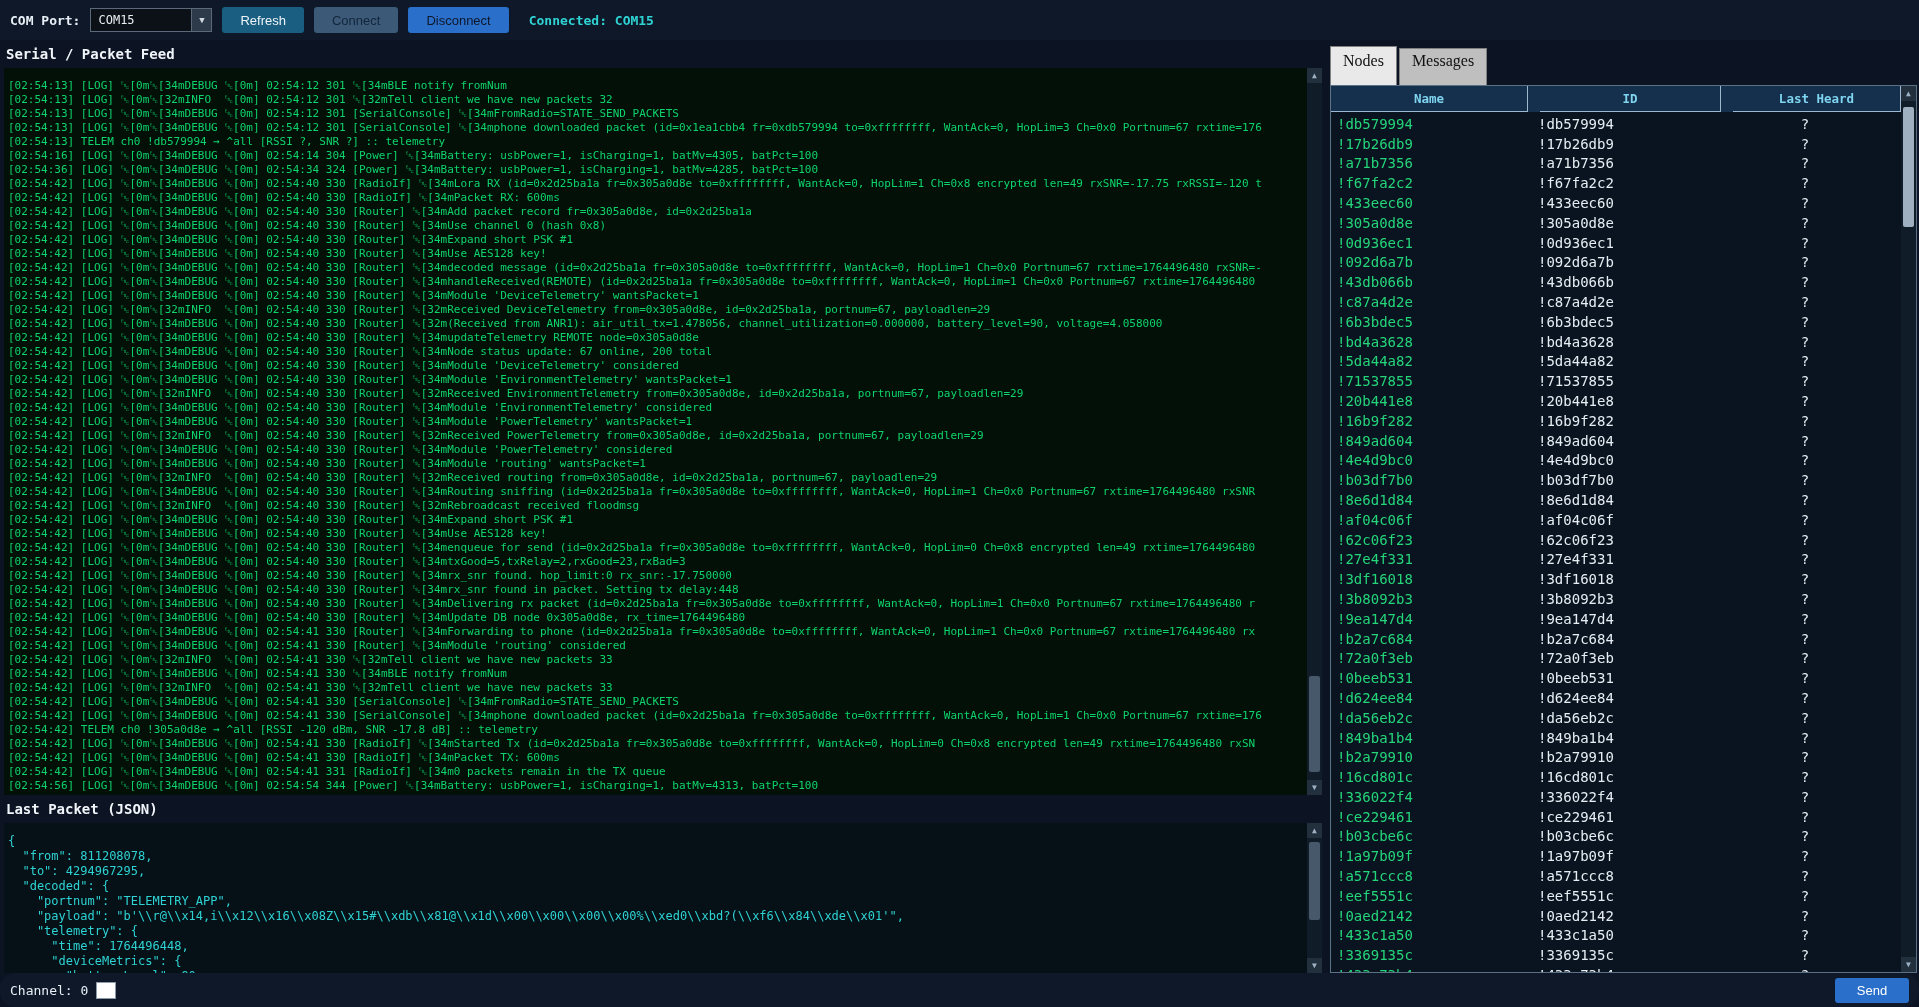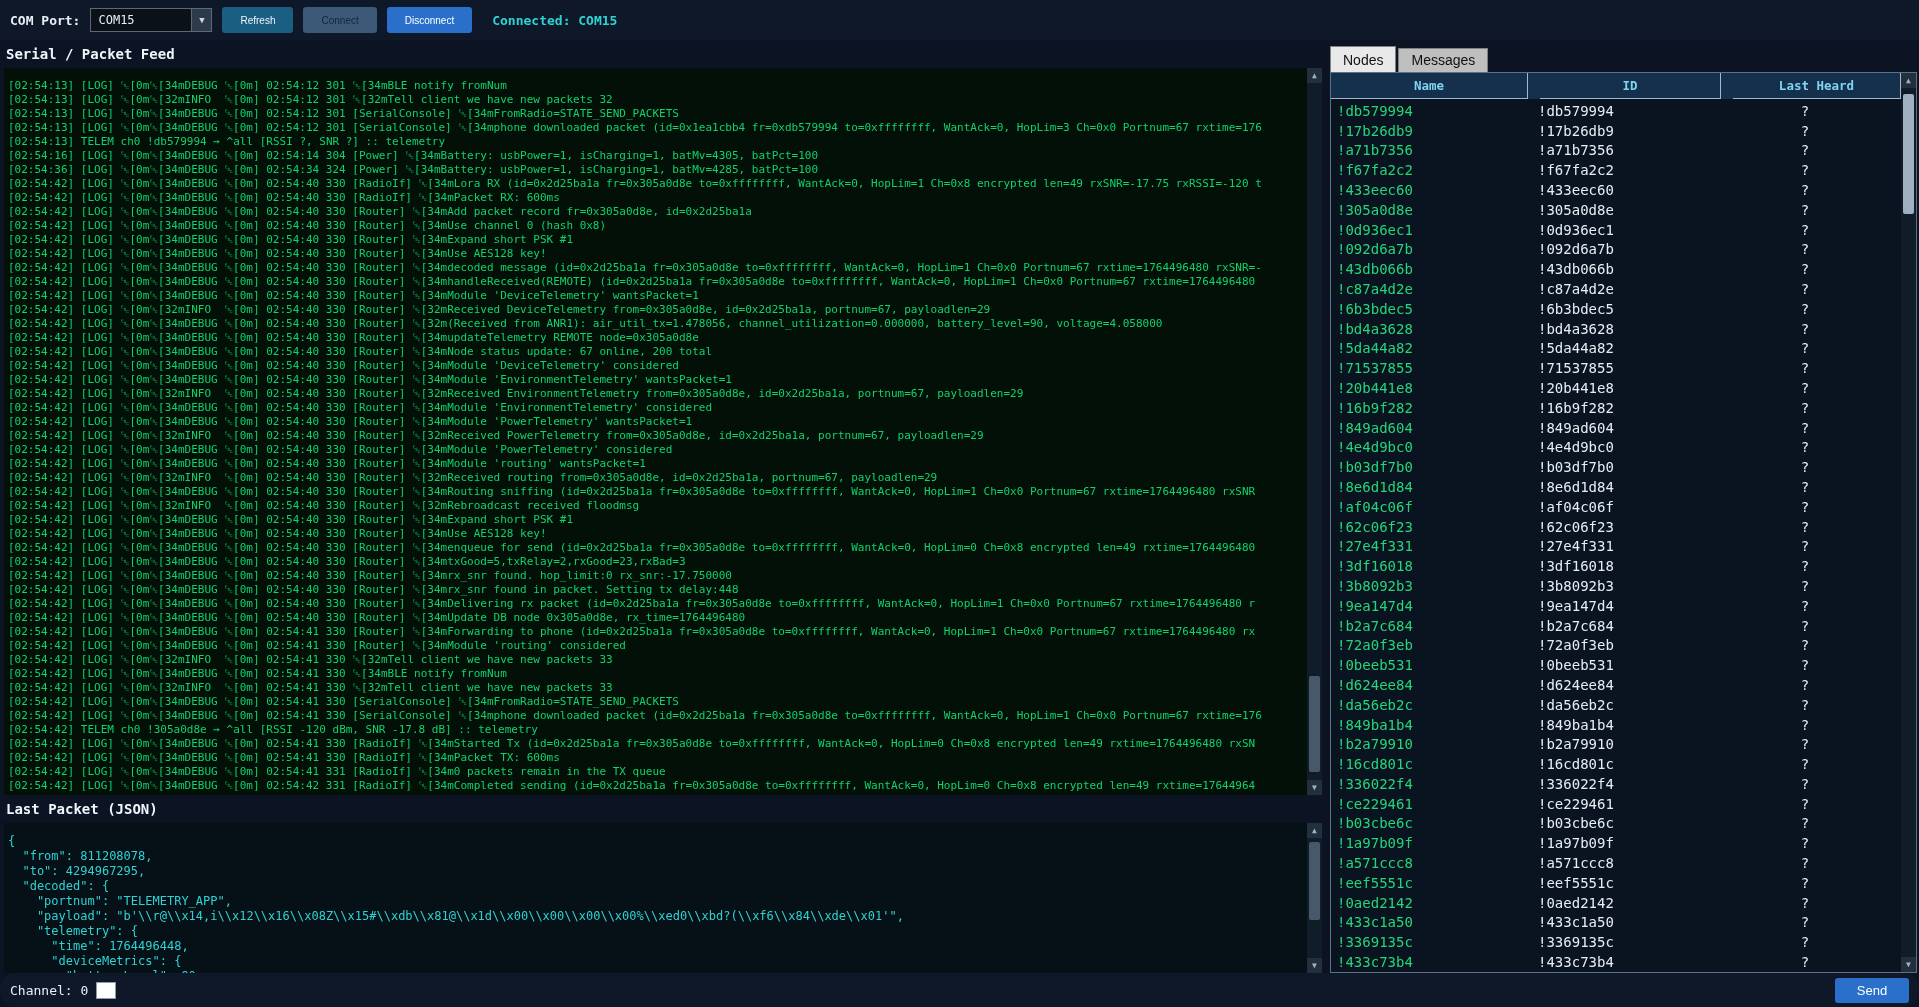--- a/index.html
+++ b/index.html
@@ -21,25 +21,25 @@
     display: flex; align-items: center; color: #e8eef5; font-size: 12px;
   }
   .combo-txt { flex: 1; padding: 0 7px; }
   .combo-arrow {
     width: 20px; height: 100%; background: #2c3a4a; color: #cfd8e2;
     display: flex; align-items: center; justify-content: center;
     font-size: 9px; border-left: 1px solid #5a6a7a; cursor: pointer;
   }
   .btn {
     height: 26px; padding: 0 18px; border: none; border-radius: 3px;
-    font-size: 10px; font-family: "Liberation Sans", sans-serif; cursor: pointer;
+    font-size: 13px; font-family: "Liberation Sans", sans-serif; cursor: pointer;
   }
   .btn-refresh { background: #1a5f82; color: #eef4f8; }
   .btn-connect { background: #3c5a78; color: #12253a; }
-  .btn-disconnect { background: var(--accent_blue, #2a6fc9); color: #ffffff; }
+  .btn-disconnect { background: var(--accent_blue, #2a6fc9); color: #0f172a; }
   .status { color: var(--status_cyan, #2fd3d3); font-weight: bold; font-size: 13px; margin-left: 10px; }
 
   
   .main { flex: 1; display: flex; min-height: 0; }
   .left { width: 1322px; flex: 0 0 1322px; display: flex; flex-direction: column; min-height: 0; padding-left: 4px; }
   .section-title { color: #f0f5fa; font-weight: bold; font-size: 14px; padding: 6px 2px 4px; flex: 0 0 28px; }
 
   .pane-wrap { position: relative; min-height: 0; }
   .log-wrap { flex: 1; }
   .json-wrap { flex: 0 0 150px; height: 150px; }
@@ -64,22 +64,22 @@
   .sb-thumb { position: absolute; left: 2px; right: 2px; background: #46586a; border-radius: 2px; }
   .thumb-log { bottom: 8px; height: 96px; }
   .thumb-json { top: 4px; height: 78px; }
   .thumb-table { top: 6px; height: 120px; background: #9fb0c0; }
 
   
   .right { flex: 1; display: flex; flex-direction: column; min-width: 0; padding: 6px 2px 0 8px; }
   .tabs { display: flex; gap: 2px; flex: 0 0 24px; align-items: flex-end; }
   .tab {
     background: #bfbfbf; border: 1px solid #808080; border-bottom: none;
-    padding: 3px 12px 4px; font-family: Liberation Sans, sans-serif;
-    font-size: 14px; color: #111; cursor: pointer;
+    padding: 3px 12px 15px; font-family: Liberation Serif, serif;
+    font-size: 16px; color: #111; cursor: pointer;
   }
   .tab.active { background: #e9e9e9; padding-top: 5px; }
   .table {
     flex: 1; display: flex; min-height: 0; background: #0a1420;
     border: 1px solid #5a7186;
   }
   .table-main { flex: 1; display: flex; flex-direction: column; min-width: 0; }
   .thead { display: flex; flex: 0 0 26px; background: var(--bg_thead, #15304d); gap: 12px; }
   .th {
     color: var(--header_cyan, #7fd4f0); font-weight: bold; font-size: 12.5px;
@@ -179,21 +179,20 @@
             <div class="logline">[02:54:42] [LOG] ␛[0m␛[34mDEBUG ␛[0m] 02:54:41 330 [Router] ␛[34mModule 'routing' considered</div>
             <div class="logline">[02:54:42] [LOG] ␛[0m␛[32mINFO  ␛[0m] 02:54:41 330 ␛[32mTell client we have new packets 33</div>
             <div class="logline">[02:54:42] [LOG] ␛[0m␛[34mDEBUG ␛[0m] 02:54:41 330 ␛[34mBLE notify fromNum</div>
             <div class="logline">[02:54:42] [LOG] ␛[0m␛[32mINFO  ␛[0m] 02:54:41 330 ␛[32mTell client we have new packets 33</div>
             <div class="logline">[02:54:42] [LOG] ␛[0m␛[34mDEBUG ␛[0m] 02:54:41 330 [SerialConsole] ␛[34mFromRadio=STATE_SEND_PACKETS</div>
             <div class="logline">[02:54:42] [LOG] ␛[0m␛[34mDEBUG ␛[0m] 02:54:41 330 [SerialConsole] ␛[34mphone downloaded packet (id=0x2d25ba1a fr=0x305a0d8e to=0xffffffff, WantAck=0, HopLim=1 Ch=0x0 Portnum=67 rxtime=176</div>
             <div class="logline">[02:54:42] TELEM ch0 !305a0d8e → ^all [RSSI -120 dBm, SNR -17.8 dB] :: telemetry</div>
             <div class="logline">[02:54:42] [LOG] ␛[0m␛[34mDEBUG ␛[0m] 02:54:41 330 [RadioIf] ␛[34mStarted Tx (id=0x2d25ba1a fr=0x305a0d8e to=0xffffffff, WantAck=0, HopLim=0 Ch=0x8 encrypted len=49 rxtime=1764496480 rxSN</div>
             <div class="logline">[02:54:42] [LOG] ␛[0m␛[34mDEBUG ␛[0m] 02:54:41 330 [RadioIf] ␛[34mPacket TX: 600ms</div>
             <div class="logline">[02:54:42] [LOG] ␛[0m␛[34mDEBUG ␛[0m] 02:54:41 331 [RadioIf] ␛[34m0 packets remain in the TX queue</div>
-            <div class="logline">[02:54:42] [LOG] ␛[0m␛[34mDEBUG ␛[0m] 02:54:42 331 [RadioIf] ␛[34mCompleted sending (id=0x2d25ba1a fr=0x305a0d8e to=0xffffffff, WantAck=0, HopLim=0 Ch=0x8 encrypted len=49 rxtime=17644964</div>
             <div class="logline">[02:54:56] [LOG] ␛[0m␛[34mDEBUG ␛[0m] 02:54:54 344 [Power] ␛[34mBattery: usbPower=1, isCharging=1, batMv=4313, batPct=100</div>
           </div>
         <div class="vscroll">
           <div class="sb-arrow">▲</div>
           <div class="sb-track">
             <div class="sb-thumb thumb-log"></div>
           </div>
           <div class="sb-arrow">▼</div>
         </div>
       </div>

